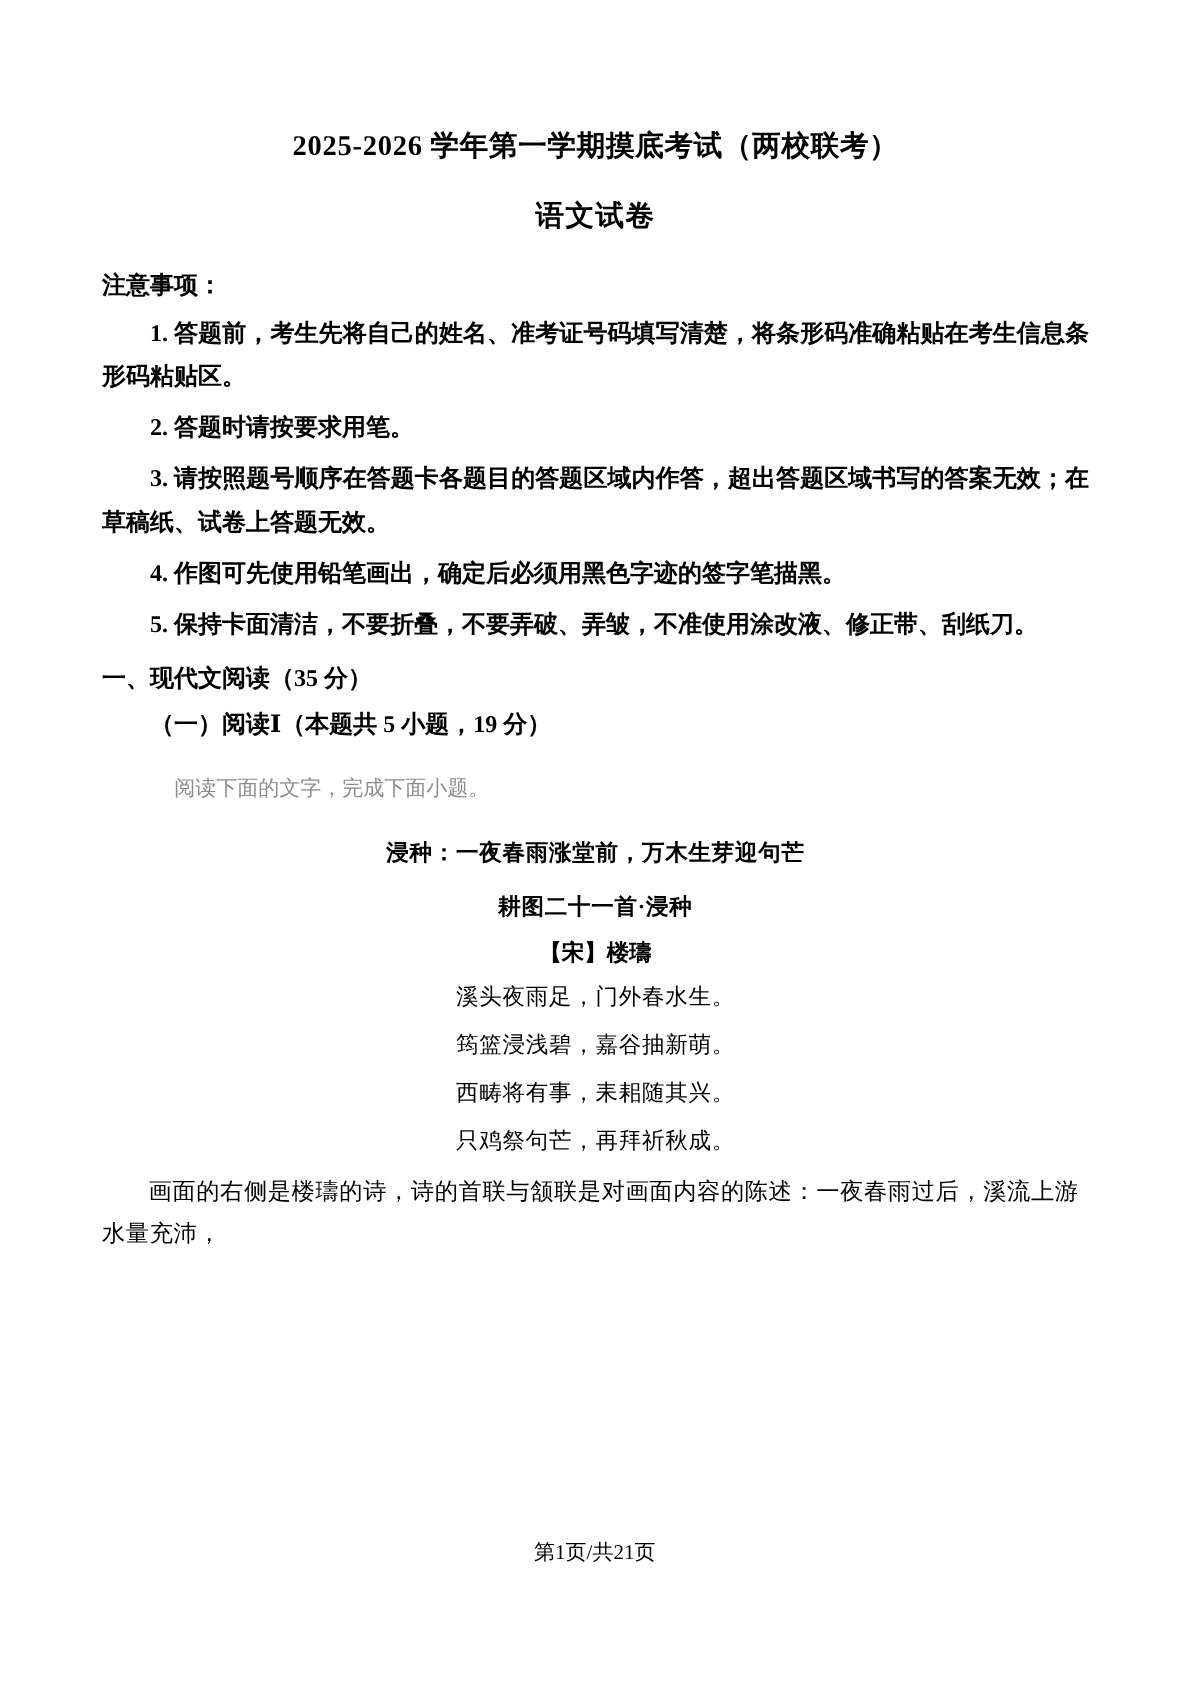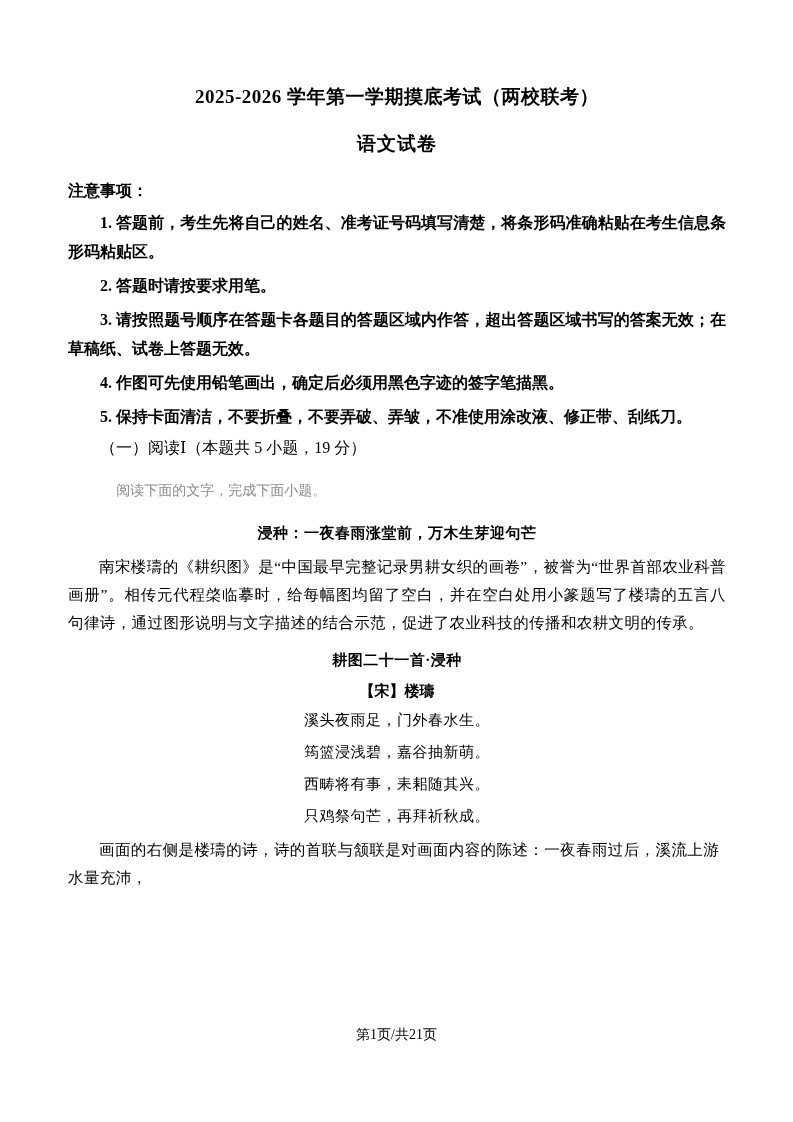--- a/index.html
+++ b/index.html
@@ -49,21 +49,21 @@
   }
   .section-heading {
     margin: 7px 0 0 0;
     font-size: 16px;
     font-weight: bold;
     line-height: 29px;
   }
   .section-sub {
     margin: 2px 0 0 0;
     font-size: 16px;
-    font-weight: normal;
+    font-weight: bold;
     line-height: 29px;
     text-indent: 2em;
   }
   .instruction {
     margin: 16px;
     font-size: 14px;
     color: #8c8c8c;
     line-height: 26px;
     text-indent: 2.3em;
   }
@@ -130,25 +130,25 @@
   <h1 class="exam-title">2025-2026 学年第一学期摸底考试（两校联考）</h1>
   <h2 class="exam-subtitle">语文试卷</h2>
 
   <p class="notice-heading">注意事项：</p>
   <p class="notice">1. 答题前，考生先将自己的姓名、准考证号码填写清楚，将条形码准确粘贴在考生信息条形码粘贴区。</p>
   <p class="notice">2. 答题时请按要求用笔。</p>
   <p class="notice">3. 请按照题号顺序在答题卡各题目的答题区域内作答，超出答题区域书写的答案无效；在草稿纸、试卷上答题无效。</p>
   <p class="notice">4. 作图可先使用铅笔画出，确定后必须用黑色字迹的签字笔描黑。</p>
   <p class="notice">5. 保持卡面清洁，不要折叠，不要弄破、弄皱，不准使用涂改液、修正带、刮纸刀。</p>
 
+  <p class="section-heading">一、现代文阅读（35 分）</p>
   <p class="section-sub">（一）阅读Ⅰ（本题共 5 小题，19 分）</p>
   <p class="instruction">阅读下面的文字，完成下面小题。</p>
 
   <p class="passage-title">浸种：一夜春雨涨堂前，万木生芽迎句芒</p>
-  <p class="body-para">南宋楼璹的《耕织图》是“中国最早完整记录男耕女织的画卷”，被誉为“世界首部农业科普画册”。相传元代程棨临摹时，给每幅图均留了空白，并在空白处用小篆题写了楼璹的五言八句律诗，通过图形说明与文字描述的结合示范，促进了农业科技的传播和农耕文明的传承。</p>
 
   <p class="poem-title">耕图二十一首·浸种</p>
   <p class="poem-author">【宋】楼璹</p>
   <p class="poem-line">溪头夜雨足，门外春水生。</p>
   <p class="poem-line">筠篮浸浅碧，嘉谷抽新萌。</p>
   <p class="poem-line">西畴将有事，耒耜随其兴。</p>
   <p class="poem-line">只鸡祭句芒，再拜祈秋成。</p>
 
   <p class="closing-para">画面的右侧是楼璹的诗，诗的首联与颔联是对画面内容的陈述：一夜春雨过后，溪流上游水量充沛，</p>
 

